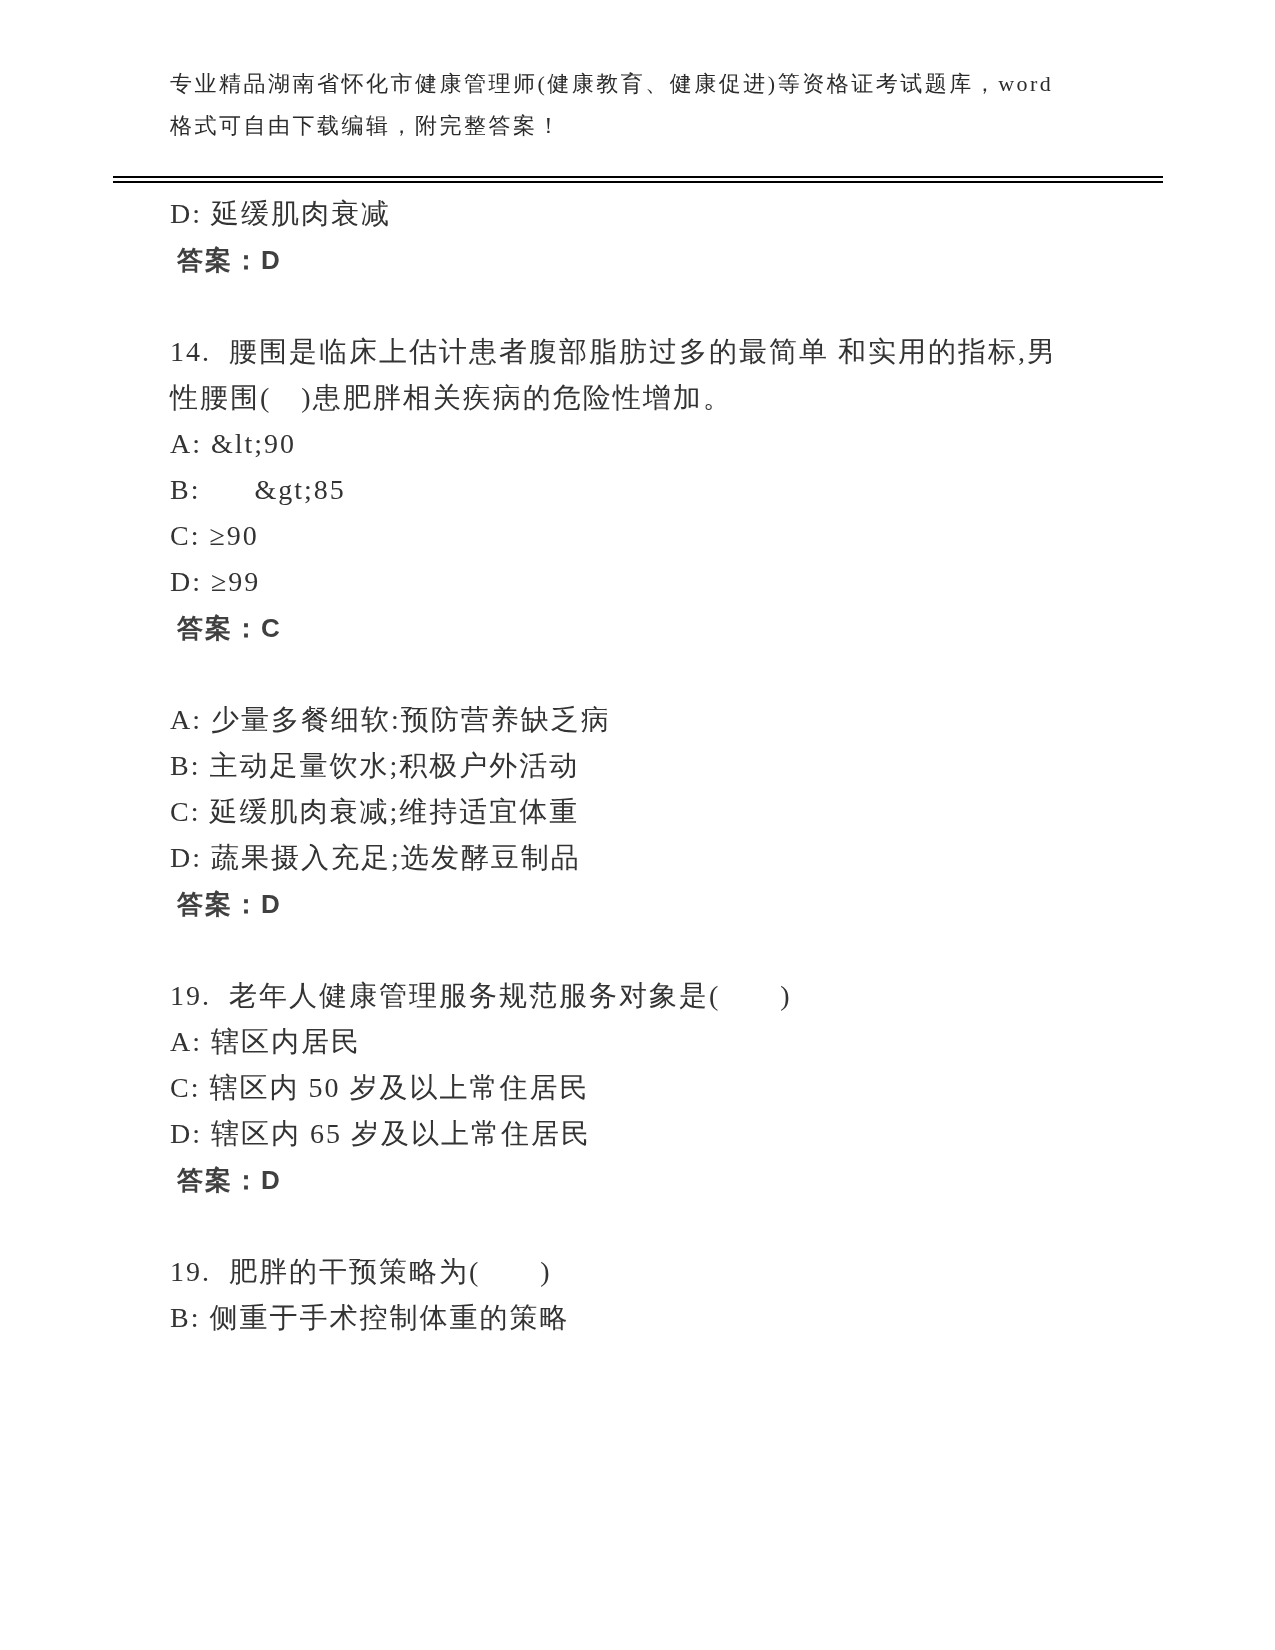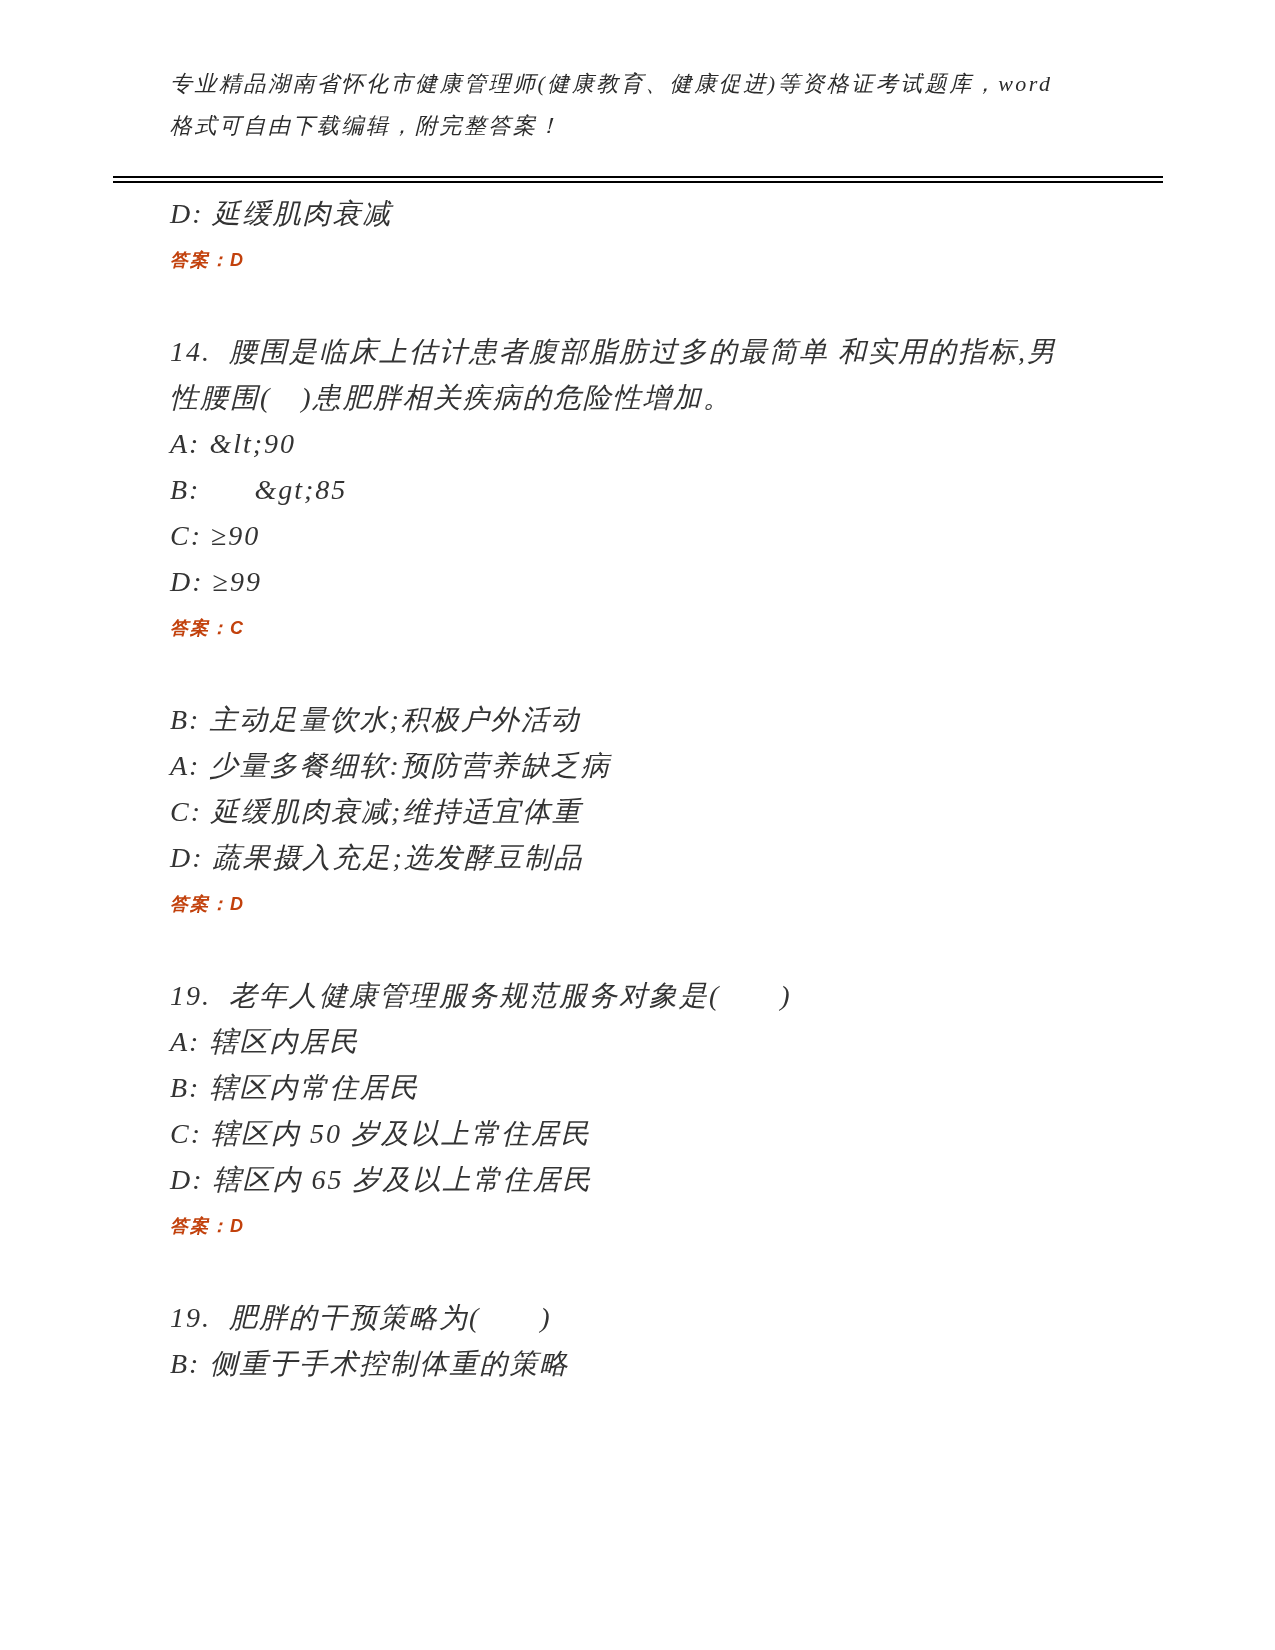--- a/index.html
+++ b/index.html
@@ -4,21 +4,20 @@
 <style>
   html, body { margin: 0; padding: 0; background: #e8e8e8; }
   .page {
     position: relative;
     width: 1275px;
     height: 1650px;
     margin: 0 auto;
     background: #ffffff;
     overflow: hidden;
     font-family: "Liberation Serif", "DejaVu Serif", serif;
-    font-style: italic;
   }
   .header-text {
     position: absolute;
     left: 170px;
     top: 63px;
     width: 960px;
     font-size: 22px;
     line-height: 42px;
     letter-spacing: 2.5px;
     color: #2b2b2b;
@@ -45,24 +44,25 @@
     letter-spacing: 2px;
   }
   .line {
     white-space: pre-wrap;
     min-height: 46px;
   }
   .question-text { white-space: pre-wrap; }
   .answer-line {
     font-family: "Liberation Sans", "DejaVu Sans", sans-serif;
     font-weight: 700;
-    font-size: 18px;
-    color: #c2410c;
+    font-size: 26px;
+    color: #404040;
     white-space: pre-wrap;
     min-height: 46px;
+    margin-left: 7px;
   }
   .gap { height: 46px; }
 </style>
 </head>
 <body>
 
 <div class="page">
 
   <div class="header-text">专业精品湖南省怀化市健康管理师(健康教育、健康促进)等资格证考试题库，word
 格式可自由下载编辑，附完整答案！</div>
@@ -84,33 +84,32 @@
       <div class="line">A: &amp;lt;90</div>
       <div class="line">B:      &amp;gt;85</div>
       <div class="line">C: ≥90</div>
       <div class="line">D: ≥99</div>
       <div class="answer-line">答案：C</div>
     </div>
 
     <div class="gap"></div>
 
     <div class="block">
+      <div class="line">A: 少量多餐细软:预防营养缺乏病</div>
       <div class="line">B: 主动足量饮水;积极户外活动</div>
-      <div class="line">A: 少量多餐细软:预防营养缺乏病</div>
       <div class="line">C: 延缓肌肉衰减;维持适宜体重</div>
       <div class="line">D: 蔬果摄入充足;选发酵豆制品</div>
       <div class="answer-line">答案：D</div>
     </div>
 
     <div class="gap"></div>
 
     <div class="block">
       <div class="line question-text">19.  老年人健康管理服务规范服务对象是(　　)</div>
       <div class="line">A: 辖区内居民</div>
-      <div class="line">B: 辖区内常住居民</div>
       <div class="line">C: 辖区内 50 岁及以上常住居民</div>
       <div class="line">D: 辖区内 65 岁及以上常住居民</div>
       <div class="answer-line">答案：D</div>
     </div>
 
     <div class="gap"></div>
 
     <div class="block">
       <div class="line question-text">19.  肥胖的干预策略为(　　)</div>
       <div class="line">B: 侧重于手术控制体重的策略</div>

